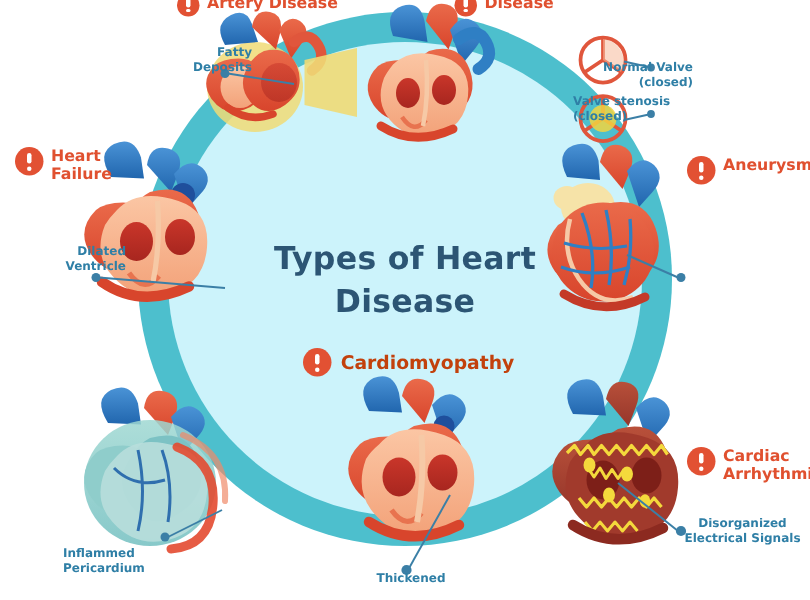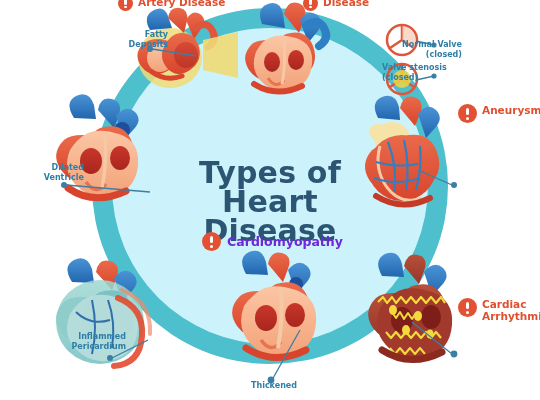--- a/index.html
+++ b/index.html
@@ -20,29 +20,29 @@
   .ring-inner {
     position: absolute; left: 112px; top: 28px;
     width: 316px; height: 316px; border-radius: 50%;
     background: #ccf3fb;
   }
 
   
   .center-title {
     position: absolute; left: 170px; top: 158px; width: 200px;
     text-align: center;
-    font-size: 30px; line-height: 29px; font-weight: bold;
+    font-size: 21px; line-height: 29px; font-weight: bold;
     color: #2c5574; letter-spacing: 0.2px;
   }
   .center-cardio {
     position: absolute; left: 185px; top: 232px; width: 175px;
     display: flex; align-items: center; justify-content: center; gap: 6px;
   }
   .center-cardio .cardio-text {
-    font-size: 12.5px; font-weight: bold; color: #6d28d9; white-space: nowrap;
+    font-size: 12.5px; font-weight: bold; color: #c2410c; white-space: nowrap;
   }
 
   
   .alert-badge {
     width: 19px; height: 19px; border-radius: 50%;
     background: #e25133; position: relative; flex: 0 0 auto;
   }
   .alert-badge::before {
     content: ""; position: absolute; left: 50%; top: 3.5px;
     width: 3px; height: 7.5px; margin-left: -1.5px;
@@ -75,21 +75,21 @@
   .sublabel {
     position: absolute;
     font-size: 8px; line-height: 9.5px; font-weight: bold;
     color: #2f7fa6; white-space: pre-line;
   }
   .s-fatty    { left: 106px; top: 30px; text-align: right; width: 62px; }
   .s-normalv  { left: 382px; top: 40px; text-align: right;  width: 80px; }
   .s-stenosis { left: 382px; top: 63px; text-align: left;  width: 80px; }
   .s-dilated  { left: 18px;  top: 163px; text-align: right; width: 66px; }
   .s-thoracic { left: 452px; top: 172px; text-align: center; width: 84px; }
-  .s-inflam   { left: 42px;  top: 332px; text-align: right; width: 84px; }
+  .s-inflam   { left: 42px;  top: 364px; text-align: left; width: 84px; }
   .s-thick    { left: 222px; top: 381px; text-align: center; width: 104px; }
   .s-disorg   { left: 452px; top: 344px; text-align: center; width: 86px; }
 
   svg.art { position: absolute; left: 0; top: 0; width: 540px; height: 400px; pointer-events: none; }
 </style>
 </head>
 <body>
 
 <div id="stage">
 
@@ -285,20 +285,25 @@
   <div class="callout c-coronary">
     <span class="alert-badge sm"></span>
     <span class="c-label">Artery Disease</span>
   </div>
 
   <div class="callout c-valvular">
     <span class="alert-badge sm"></span>
     <span class="c-label">Disease</span>
   </div>
 
+  <div class="callout c-heartfail">
+    <span class="alert-badge"></span>
+    <span class="c-label">Heart
+Failure</span>
+  </div>
 
   <div class="callout c-aneurysm">
     <span class="alert-badge"></span>
     <span class="c-label">Aneurysm</span>
   </div>
 
 
   <div class="callout c-arrhyth">
     <span class="alert-badge"></span>
     <span class="c-label">Cardiac
@@ -309,14 +314,16 @@
 Deposits</div>
   <div class="sublabel s-normalv">Normal Valve
 (closed)</div>
   <div class="sublabel s-stenosis">Valve stenosis
 (closed)</div>
   <div class="sublabel s-dilated">Dilated
 Ventricle</div>
   <div class="sublabel s-inflam">Inflammed
 Pericardium</div>
   <div class="sublabel s-thick">Thickened</div>
+  <div class="sublabel s-disorg">Disorganized
+Electrical Signals</div>
 
 </div>
 
 </body></html>

